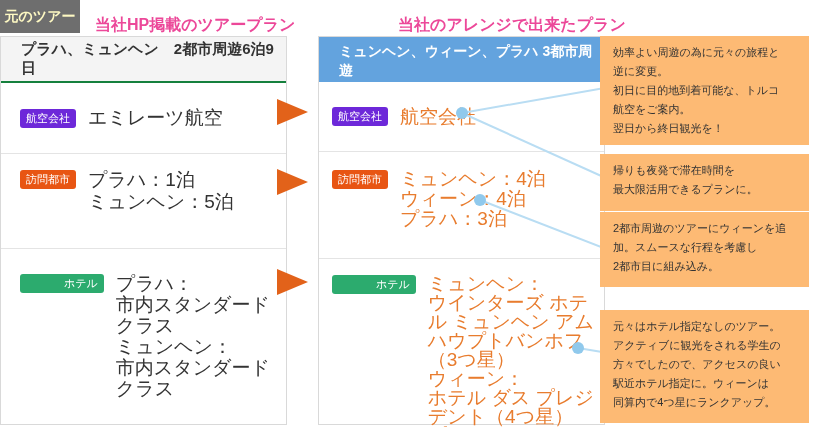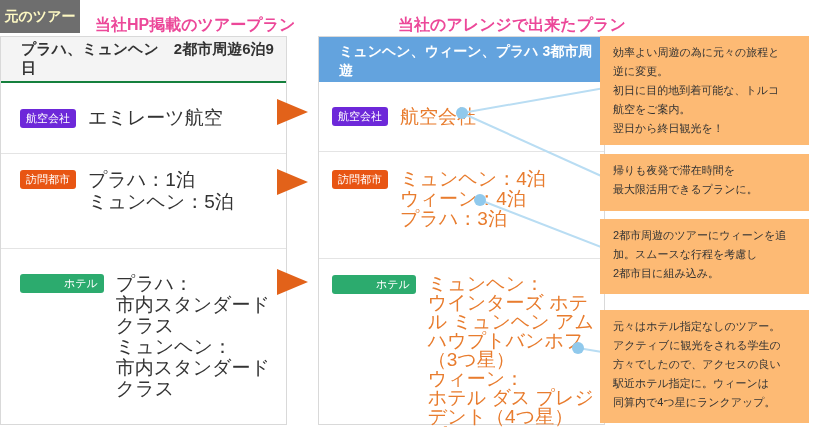--- a/index.html
+++ b/index.html
@@ -51,21 +51,21 @@
   .box-mid .row3 .row-content{line-height:19px;max-width:190px;}
   .box-left .row3 .row-content{line-height:21px;}
   .bold{font-weight:normal;}
 
   
   .note{position:absolute;left:600px;width:209px;background:#fdba74;color:#333;
        font-size:11px;line-height:19px;padding:7px 13px;box-sizing:border-box;
        white-space:pre-line;}
   .note1{top:36px;min-height:105px;}
   .note2{top:154px;min-height:57px;}
-  .note3{top:219px;min-height:75px;}
+  .note3{top:212px;min-height:75px;}
   .note4{top:310px;min-height:113px;}
 
   .overlay{position:absolute;left:0;top:0;width:816px;height:427px;pointer-events:none;}
   .note{z-index:3;}
   .overlay{z-index:2;}
   .box{z-index:1;}
 </style>
 </head>
 <body>
 

